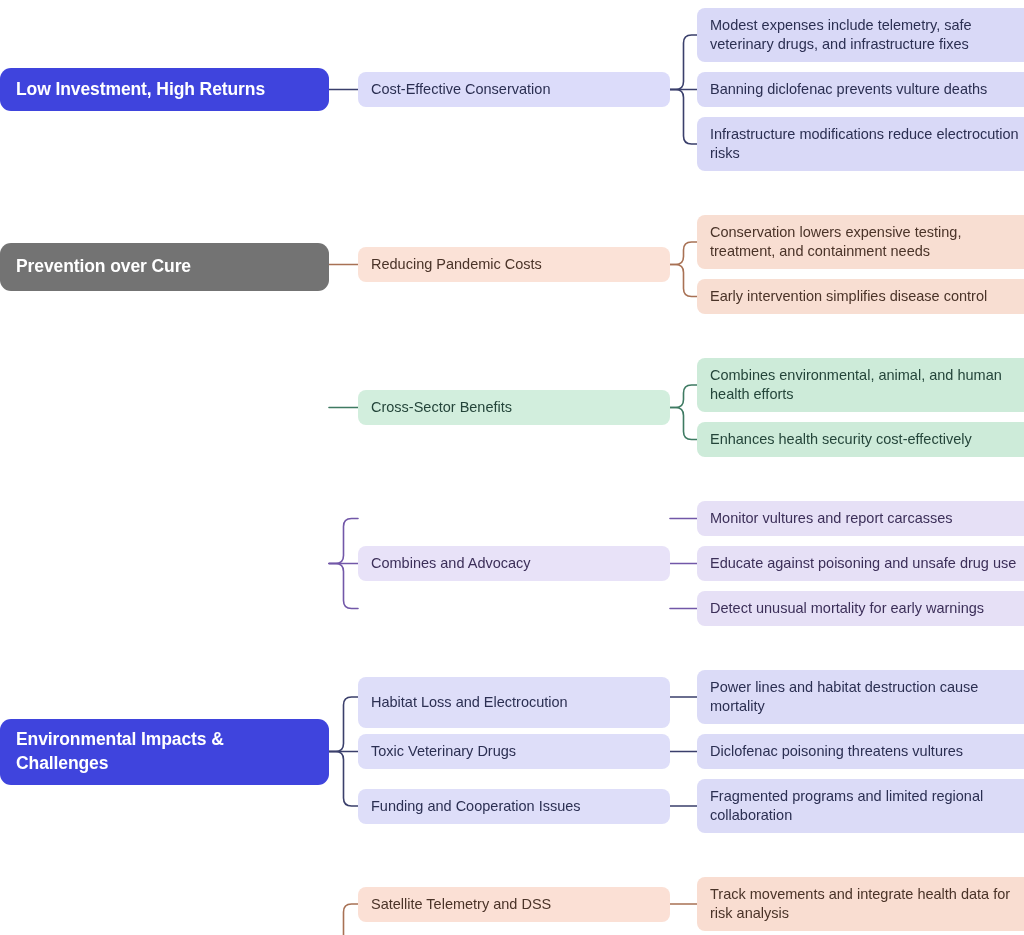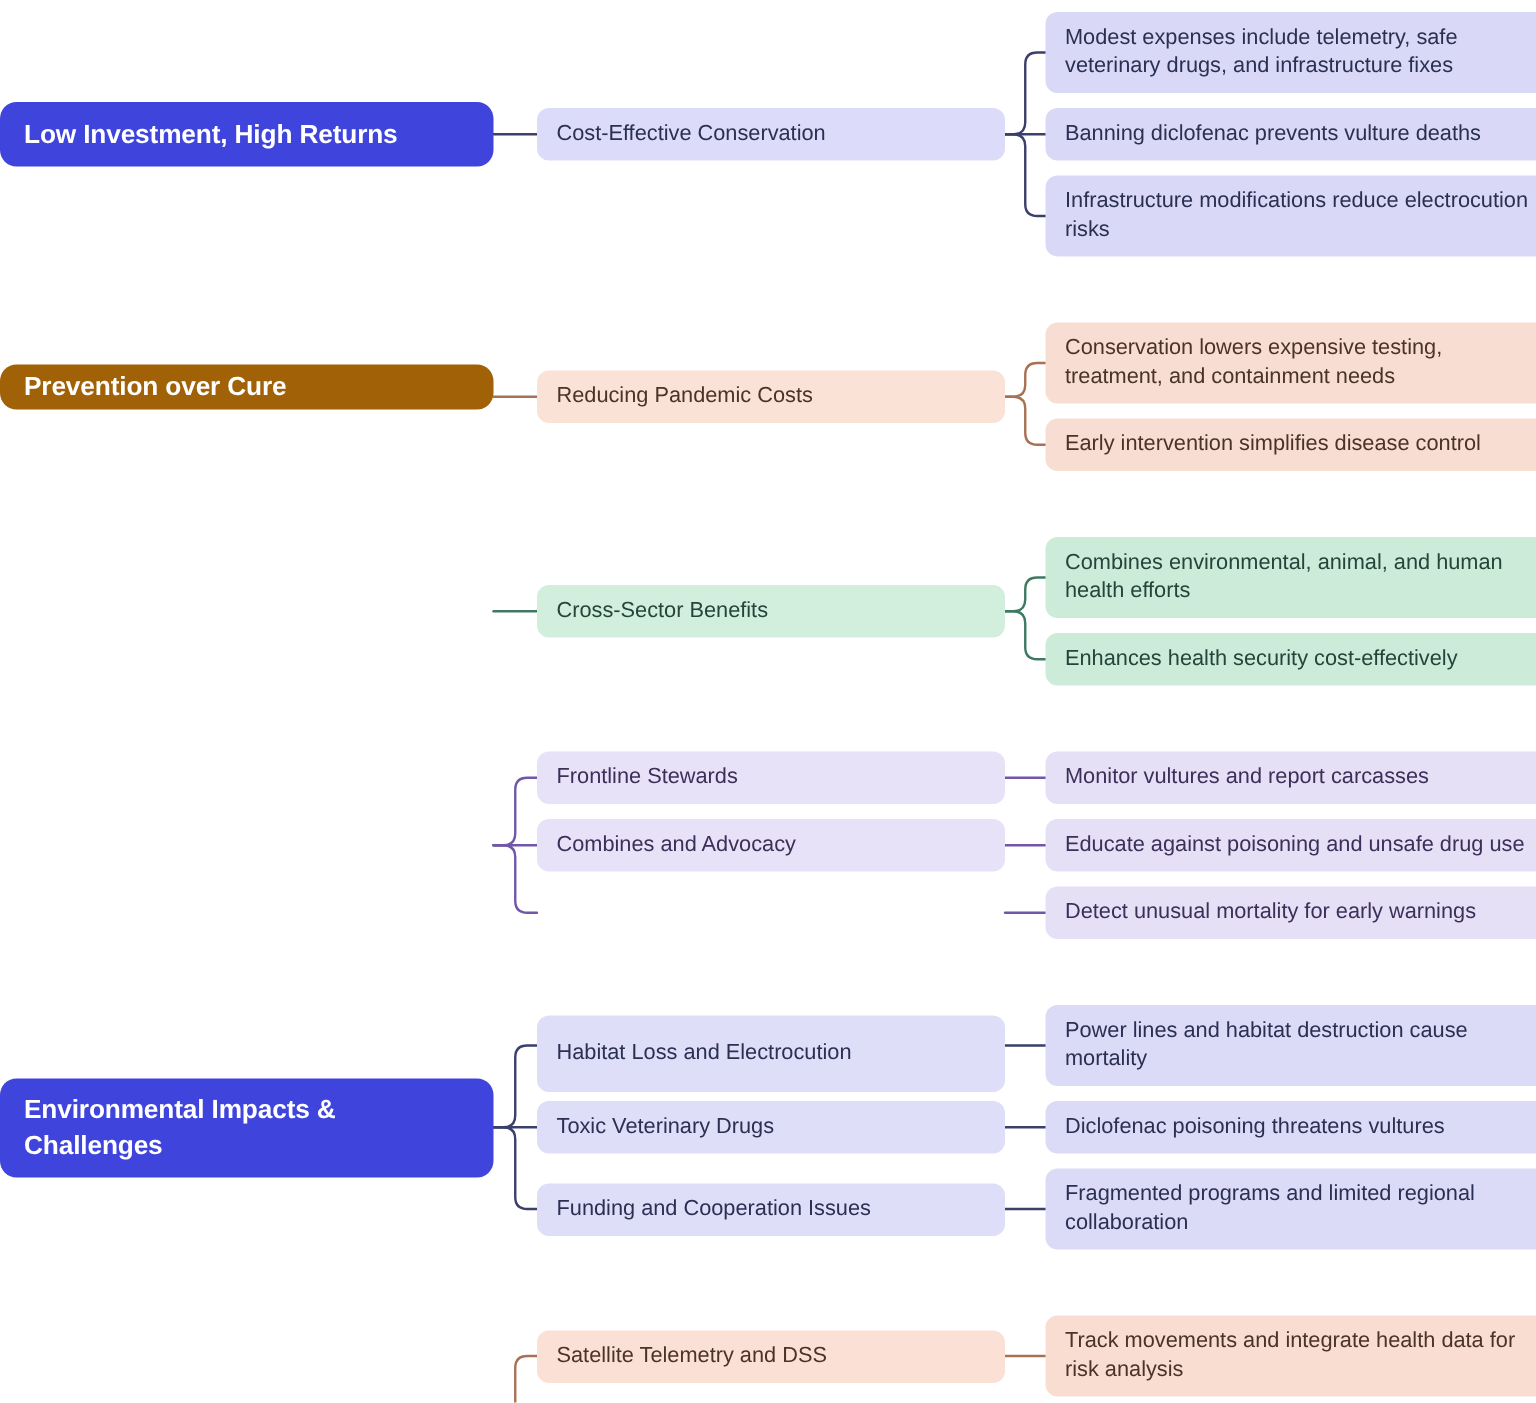--- a/index.html
+++ b/index.html
@@ -110,43 +110,40 @@
     </div>
     <div class="node leaf" style="left: 697px; top: 8px; width: 345px; height: 54px; background: rgb(217, 217, 247); color: rgb(43, 47, 82);">
       <span class="label">Modest expenses include telemetry, safe veterinary drugs, and infrastructure fixes</span>
     </div>
     <div class="node leaf" style="left: 697px; top: 72px; width: 345px; height: 35px; background: rgb(217, 217, 247); color: rgb(43, 47, 82);">
       <span class="label">Banning diclofenac prevents vulture deaths</span>
     </div>
     <div class="node leaf" style="left: 697px; top: 117px; width: 345px; height: 54px; background: rgb(217, 217, 247); color: rgb(43, 47, 82);">
       <span class="label">Infrastructure modifications reduce electrocution risks</span>
     </div>
-    <div class="node root" style="left: 0px; top: 243px; width: 329px; height: 30px; background: #a16207; color: rgb(255, 255, 255); border-radius: 11px; align-items: center;">
+    <div class="node root" style="left: 0px; top: 243px; width: 329px; height: 48px; background: #737373; color: rgb(255, 255, 255); border-radius: 11px; align-items: center;">
       <span class="label">Prevention over Cure</span>
     </div>
     <div class="node mid" style="left: 358px; top: 247px; width: 312px; height: 35px; background: rgb(251, 226, 215); color: rgb(74, 51, 40); justify-content: flex-end;">
       <span class="label">Reducing Pandemic Costs</span>
     </div>
     <div class="node leaf" style="left: 697px; top: 215px; width: 345px; height: 54px; background: rgb(248, 222, 210); color: rgb(74, 51, 40);">
       <span class="label">Conservation lowers expensive testing, treatment, and containment needs</span>
     </div>
     <div class="node leaf" style="left: 697px; top: 279px; width: 345px; height: 35px; background: rgb(248, 222, 210); color: rgb(74, 51, 40);">
       <span class="label">Early intervention simplifies disease control</span>
     </div>
     <div class="node mid" style="left: 358px; top: 390px; width: 312px; height: 35px; background: rgb(210, 238, 221); color: rgb(36, 69, 58);">
       <span class="label">Cross-Sector Benefits</span>
     </div>
     <div class="node leaf" style="left: 697px; top: 358px; width: 345px; height: 54px; background: rgb(205, 235, 217); color: rgb(36, 69, 58);">
       <span class="label">Combines environmental, animal, and human health efforts</span>
     </div>
     <div class="node leaf" style="left: 697px; top: 422px; width: 345px; height: 35px; background: rgb(205, 235, 217); color: rgb(36, 69, 58);">
       <span class="label">Enhances health security cost-effectively</span>
-    </div>
-    <div class="node mid" style="left: 358px; top: 501px; width: 312px; height: 35px; background: rgb(232, 226, 248); color: rgb(60, 47, 89);">
-      <span class="label">Frontline Stewards</span>
     </div>
     <div class="node leaf" style="left: 697px; top: 501px; width: 345px; height: 35px; background: rgb(230, 224, 246); color: rgb(60, 47, 89);">
       <span class="label">Monitor vultures and report carcasses</span>
     </div>
     <div class="node mid" style="left: 358px; top: 546px; width: 312px; height: 35px; background: rgb(232, 226, 248); color: rgb(60, 47, 89);">
       <span class="label">Combines and Advocacy</span>
     </div>
     <div class="node leaf" style="left: 697px; top: 546px; width: 345px; height: 35px; background: rgb(230, 224, 246); color: rgb(60, 47, 89);">
       <span class="label">Educate against poisoning and unsafe drug use</span>
     </div>

